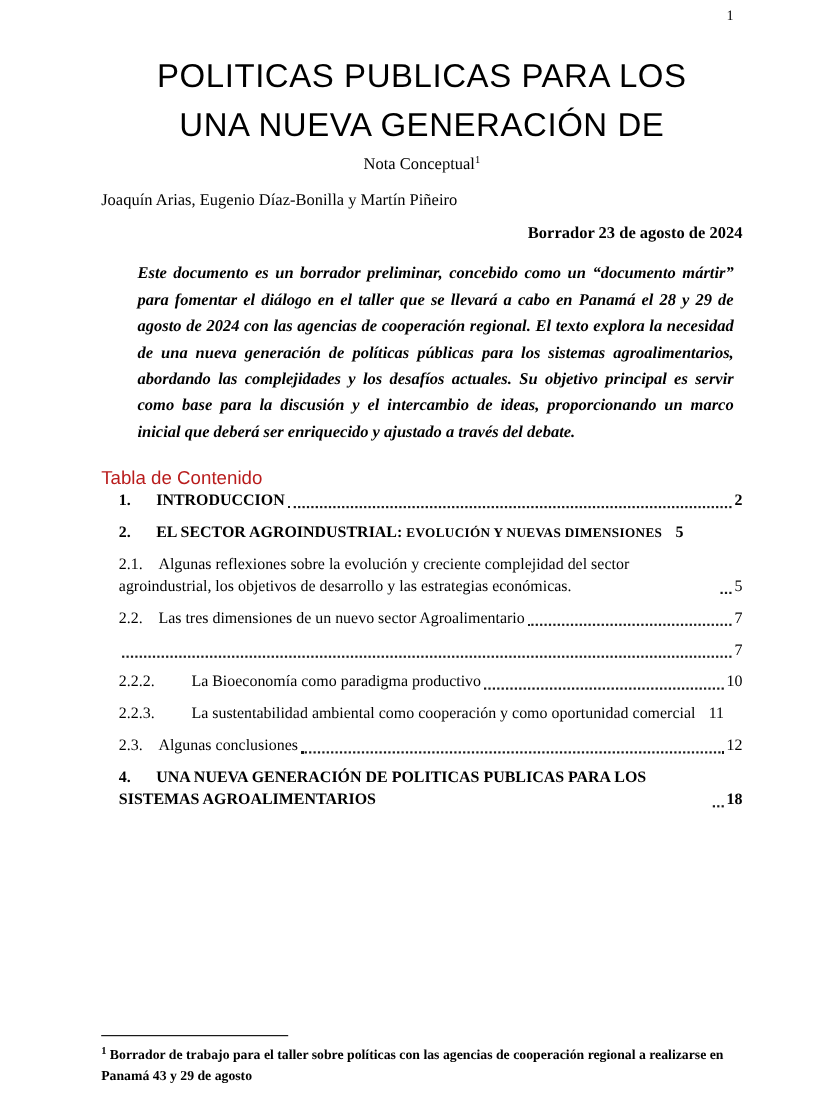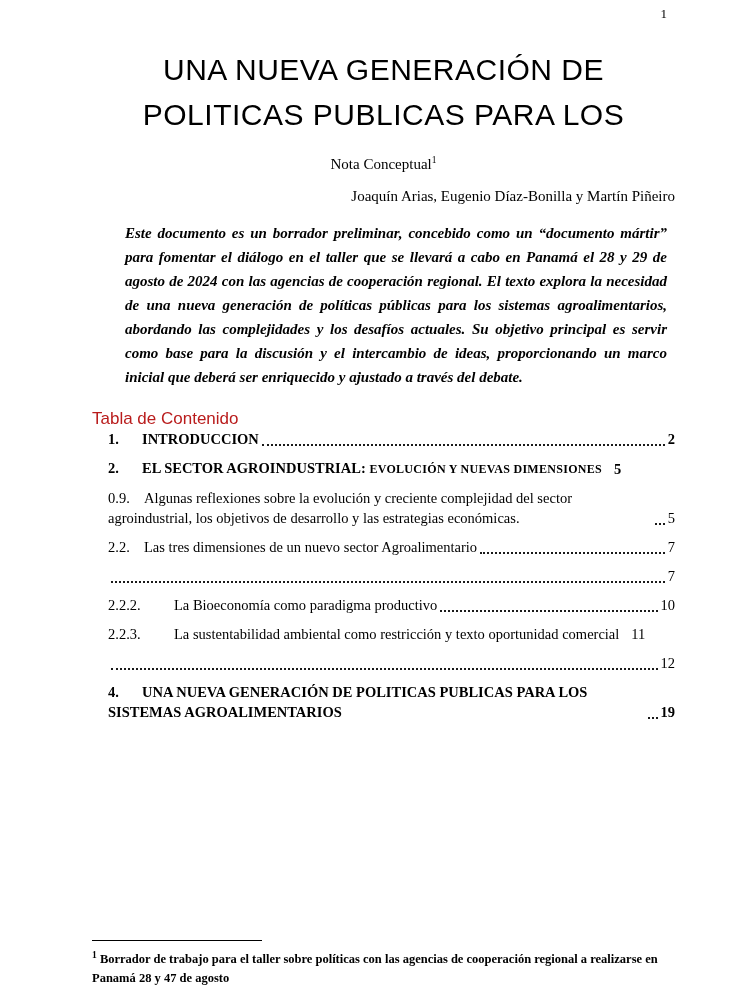--- a/index.html
+++ b/index.html
@@ -25,25 +25,25 @@
     font-weight: 400;
     font-size: 30px;
     line-height: 45px;
     text-align: center;
     letter-spacing: 0.5px;
     margin-top: 26px;
   }
   .subtitle {
     text-align: center;
     font-size: 15px;
-    margin-top: 18px;
+    margin-top: 4px;
   }
   .subtitle sup, .footnote sup { font-size: 9.5px; }
   .authors {
-    text-align: right;
+    text-align: left;
     font-size: 15px;
     margin-top: 15px;
   }
   .draft-date {
     text-align: right;
     font-size: 15px;
     font-weight: bold;
     margin-top: 13px;
   }
   .abstract {
@@ -101,49 +101,50 @@
   }
 </style>
 </head>
 <body>
 
 <div class="page">
 
   <div class="page-number">1</div>
 
   <div class="doc-title">
+    <div>POLITICAS PUBLICAS PARA LOS</div>
     <div>UNA NUEVA GENERACIÓN DE</div>
-    <div>POLITICAS PUBLICAS PARA LOS</div>
   </div>
 
   <div class="subtitle"><span>Nota Conceptual</span><sup>1</sup></div>
 
   <div class="authors">Joaquín Arias, Eugenio Díaz-Bonilla y Martín Piñeiro</div>
 
+  <div class="draft-date">Borrador 23 de agosto de 2024</div>
 
   <p class="abstract">Este documento es un borrador preliminar, concebido como un “documento mártir” para fomentar el diálogo en el taller que se llevará a cabo en Panamá el 28 y 29 de agosto de 2024 con las agencias de cooperación regional. El texto explora la necesidad de una nueva generación de políticas públicas para los sistemas agroalimentarios, abordando las complejidades y los desafíos actuales. Su objetivo principal es servir como base para la discusión y el intercambio de ideas, proporcionando un marco inicial que deberá ser enriquecido y ajustado a través del debate.</p>
 
   <div class="toc-heading">Tabla de Contenido</div>
 
   <div class="toc">
 
     <div class="toc-row lvl1 bold">
       <span class="toc-text"><span class="toc-num">1.</span><span>INTRODUCCION</span></span>
       <span class="toc-dots"></span>
       <span class="toc-page">2</span>
     </div>
 
     <div class="toc-row lvl1 bold no-dots">
       <span class="toc-text"><span class="toc-num">2.</span><span>EL SECTOR AGROINDUSTRIAL: </span><span class="sc">EVOLUCIÓN Y NUEVAS DIMENSIONES</span></span>
       <span class="toc-dots"></span>
       <span class="toc-page">5</span>
     </div>
 
     <div class="toc-row lvl2">
-      <span class="toc-text"><span class="toc-num">0.9.</span><span>Algunas reflexiones sobre la evolución y creciente complejidad del sector agroindustrial, los objetivos de desarrollo y las estrategias económicas.</span></span>
+      <span class="toc-text"><span class="toc-num">2.1.</span><span>Algunas reflexiones sobre la evolución y creciente complejidad del sector agroindustrial, los objetivos de desarrollo y las estrategias económicas.</span></span>
       <span class="toc-dots"></span>
       <span class="toc-page">5</span>
     </div>
 
     <div class="toc-row lvl2">
       <span class="toc-text"><span class="toc-num">2.2.</span><span>Las tres dimensiones de un nuevo sector Agroalimentario</span></span>
       <span class="toc-dots"></span>
       <span class="toc-page">7</span>
     </div>
 
@@ -152,38 +153,39 @@
       <span class="toc-page">7</span>
     </div>
 
     <div class="toc-row lvl3">
       <span class="toc-text"><span class="toc-num">2.2.2.</span><span>La Bioeconomía como paradigma productivo</span></span>
       <span class="toc-dots"></span>
       <span class="toc-page">10</span>
     </div>
 
     <div class="toc-row lvl3 no-dots">
-      <span class="toc-text"><span class="toc-num">2.2.3.</span><span>La sustentabilidad ambiental como restricción y texto oportunidad comercial</span></span>
+      <span class="toc-text"><span class="toc-num">2.2.3.</span><span>La sustentabilidad ambiental como cooperación y como oportunidad comercial</span></span>
       <span class="toc-dots"></span>
       <span class="toc-page">11</span>
     </div>
 
     <div class="toc-row lvl2">
+      <span class="toc-text"><span class="toc-num">2.3.</span><span>Algunas conclusiones</span></span>
       <span class="toc-dots"></span>
       <span class="toc-page">12</span>
     </div>
 
 
     <div class="toc-row lvl1 bold">
       <span class="toc-text"><span class="toc-num">4.</span><span>UNA NUEVA GENERACIÓN DE POLITICAS PUBLICAS PARA LOS SISTEMAS AGROALIMENTARIOS</span></span>
       <span class="toc-dots"></span>
-      <span class="toc-page">19</span>
+      <span class="toc-page">18</span>
     </div>
 
 
   </div>
 
   <div class="footnote-area">
     <div class="footnote-sep"></div>
-    <p class="footnote"><sup>1</sup> <span>Borrador de trabajo para el taller sobre políticas con las agencias de cooperación regional a realizarse en Panamá 28 y 47 de agosto</span></p>
+    <p class="footnote"><sup>1</sup> <span>Borrador de trabajo para el taller sobre políticas con las agencias de cooperación regional a realizarse en Panamá 43 y 29 de agosto</span></p>
   </div>
 
 </div>
 
 </body></html>

